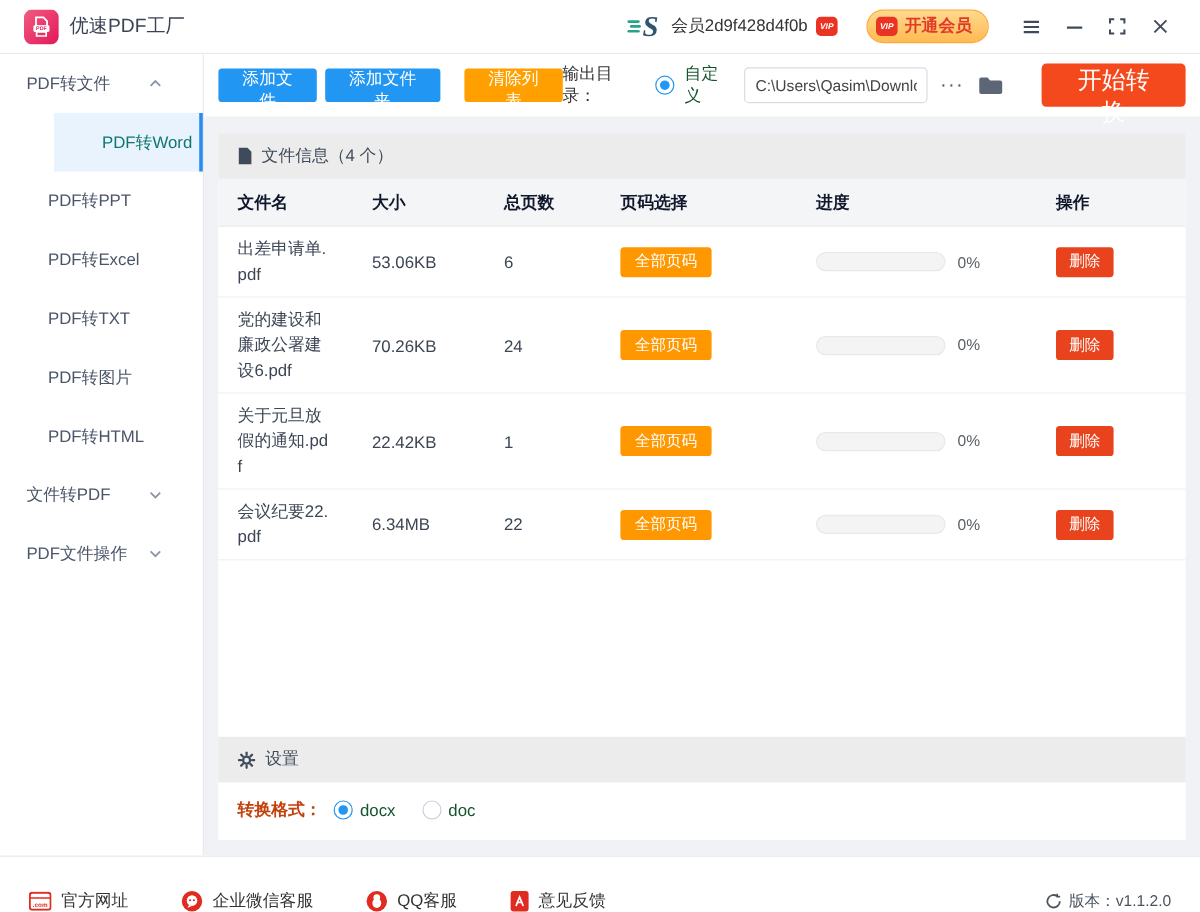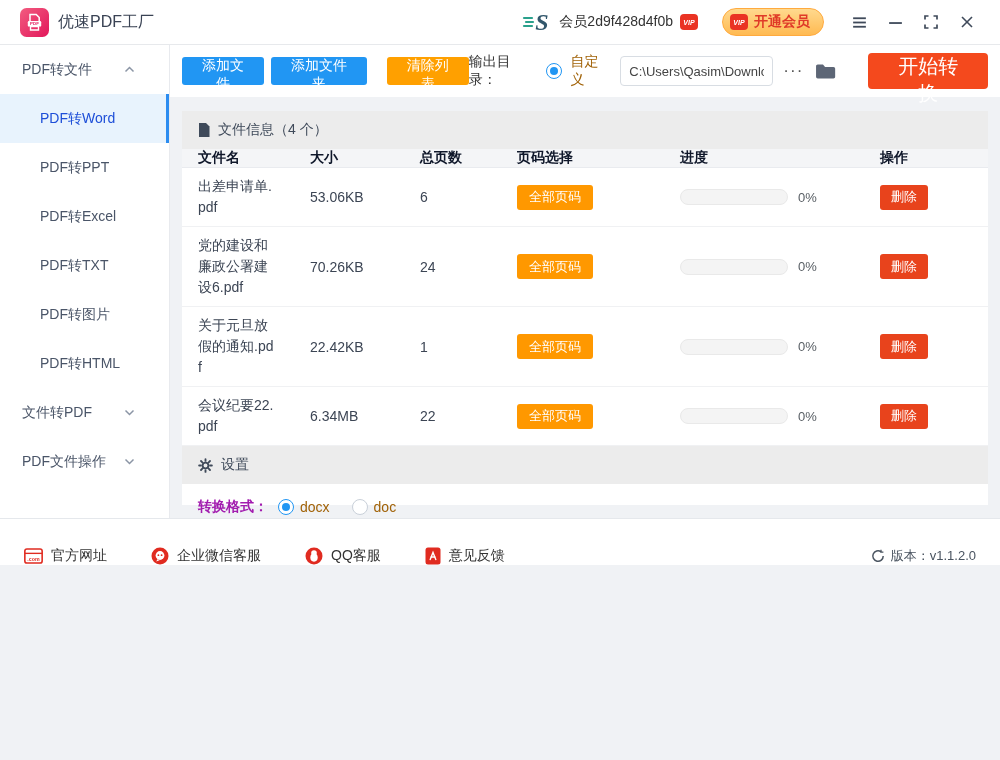--- a/index.html
+++ b/index.html
@@ -1,18 +1,18 @@
 <!DOCTYPE html>
 <html><head>
 <meta charset="utf-8">
 <style>
   * { margin:0; padding:0; box-sizing:border-box; }
   html,body { width:1000px; height:760px; }
   body { font-family:"Liberation Sans", sans-serif; background:#f0f2f5; color:#333; overflow:hidden; }
-  .app { width:1000px; height:565px; display:flex; flex-direction:column; background:#fff; }
+  .app { width:1000px; height:760px; display:flex; flex-direction:column; background:#fff; }
 
   
   .topbar { height:45px; flex:0 0 45px; background:#fff; border-bottom:1px solid #e7e9ec;
             display:flex; align-items:center; padding:0 18px 0 20px; }
   .brand { display:flex; align-items:center; gap:9px; }
   .logo { width:29px; height:29px; display:inline-flex; }
   .app-title { font-size:16px; color:#3a4354; }
   .member { display:flex; align-items:center; gap:7px; margin-left:auto; cursor:pointer; }
   .member-id { font-size:14px; color:#333; }
   .vip-badge { display:inline-flex; align-items:center; justify-content:center;
@@ -26,37 +26,37 @@
   .winbtn { width:30px; height:30px; display:flex; align-items:center; justify-content:center;
             background:none; border:none; cursor:pointer; }
 
   
   .body { flex:1; display:flex; min-height:0; }
   .sidebar { width:170px; flex:0 0 170px; background:#fff; border-right:1px solid #e8eaee;
              padding-top:0; font-size:14px; color:#4a5568; }
   .side-group { height:49px; display:flex; align-items:center; padding:0 34px 0 22px; cursor:pointer; }
   .side-group .chev { margin-left:auto; display:inline-flex; }
   .side-item { height:49px; display:flex; align-items:center; padding-left:40px; cursor:pointer; }
-  .side-item.selected { background:#e8f3fd; color:#1d4ed8; box-shadow:inset -3px 0 0 #2b8cf0; }
+  .side-item.selected { background:#e8f3fd; color:#0f766e; box-shadow:inset -3px 0 0 #2b8cf0;margin-left:45px; }
 
   .main { flex:1; background:#f0f2f5; display:flex; flex-direction:column; min-width:0; }
 
   
   .toolbar { height:52px; flex:0 0 52px; background:#fff; display:flex; align-items:center; padding:0 12px; }
   .btn { border:none; border-radius:3px; color:#fff; font-size:14px; height:28px; padding:0 13px;
          cursor:pointer; font-family:inherit; }
   .btn-blue { background:#2196f3; margin-right:7px; }
   .btn-orange { background:#ffa000; margin-left:13px; }
   .out-group { margin-left:auto; display:flex; align-items:center; gap:8px; }
   .out-label { font-size:14px; color:#333; font-weight:500; }
   .radio { width:16px; height:16px; border-radius:50%; background:#fff; border:1px solid #c9d0d9;
            display:inline-flex; align-items:center; justify-content:center; cursor:pointer; flex:0 0 16px; }
   .radio.checked { border-color:#2196f3; }
   .radio.checked::after { content:""; width:8px; height:8px; border-radius:50%; background:#2196f3; }
-  .radio-text { font-size:14px; color:#a16207; }
+  .radio-text { font-size:14px; color:#14532d; }
   .path-input { width:153px; height:30px; border:1px solid #d8dde3; border-radius:4px; padding:0 8px;
                 font-size:13px; color:#444; font-family:inherit; background:#fff; }
   .more-dots { background:none; border:none; font-size:17px; color:#555; letter-spacing:1px; cursor:pointer; padding:0 2px; }
   .folder-btn { background:none; border:none; cursor:pointer; display:flex; padding:0 2px; }
   .btn-start { margin-left:22px; height:36px; padding:0 20px; background:#f4491d; border:none;
                border-radius:4px; color:#fff; font-size:20px; cursor:pointer; font-family:inherit; }
 
   
   .card { flex:1; margin:14px 12px 13px 12px; background:#fff; display:flex; flex-direction:column; min-height:0; }
   .card-head { height:38px; flex:0 0 38px; background:#ececec; display:flex; align-items:center;
@@ -70,21 +70,21 @@
                color:#fff; font-size:13px; cursor:pointer; font-family:inherit; }
   .prog-cell { display:flex; align-items:center; }
   .prog-track { width:108px; height:16px; background:#f4f4f4; border:1px solid #e9e9e9; border-radius:8px; overflow:hidden; }
   .prog-fill { height:100%; width:0; background:#2196f3; }
   .prog-pct { margin-left:10px; font-size:13px; color:#5a6066; }
   .btn-del { height:25px; padding:0 11px; background:#e8431c; border:none; border-radius:3px;
              color:#fff; font-size:13px; cursor:pointer; font-family:inherit; }
   .filler { flex:1; }
 
   .settings-row { padding:14px 16px 16px 16px; display:flex; align-items:center; gap:10px; }
-  .fmt-label { font-size:14px; font-weight:bold; color:#a21caf; }
+  .fmt-label { font-size:14px; font-weight:bold; color:#c2410c; }
   .radio-opt { display:flex; align-items:center; gap:6px; cursor:pointer; }
   .radio-opt + .radio-opt { margin-left:12px; }
 
   
   .footer { height:47px; flex:0 0 47px; background:#fff; border-top:1px solid #e5e8ec;
             display:flex; align-items:flex-end; padding:0 24px; }
   .flink { display:flex; align-items:center; gap:8px; margin-right:44px; font-size:14px; color:#333; cursor:pointer; }
   .version { margin-left:auto; display:flex; align-items:center; gap:6px; font-size:13px; color:#4a5460; }
 </style>
 </head>

